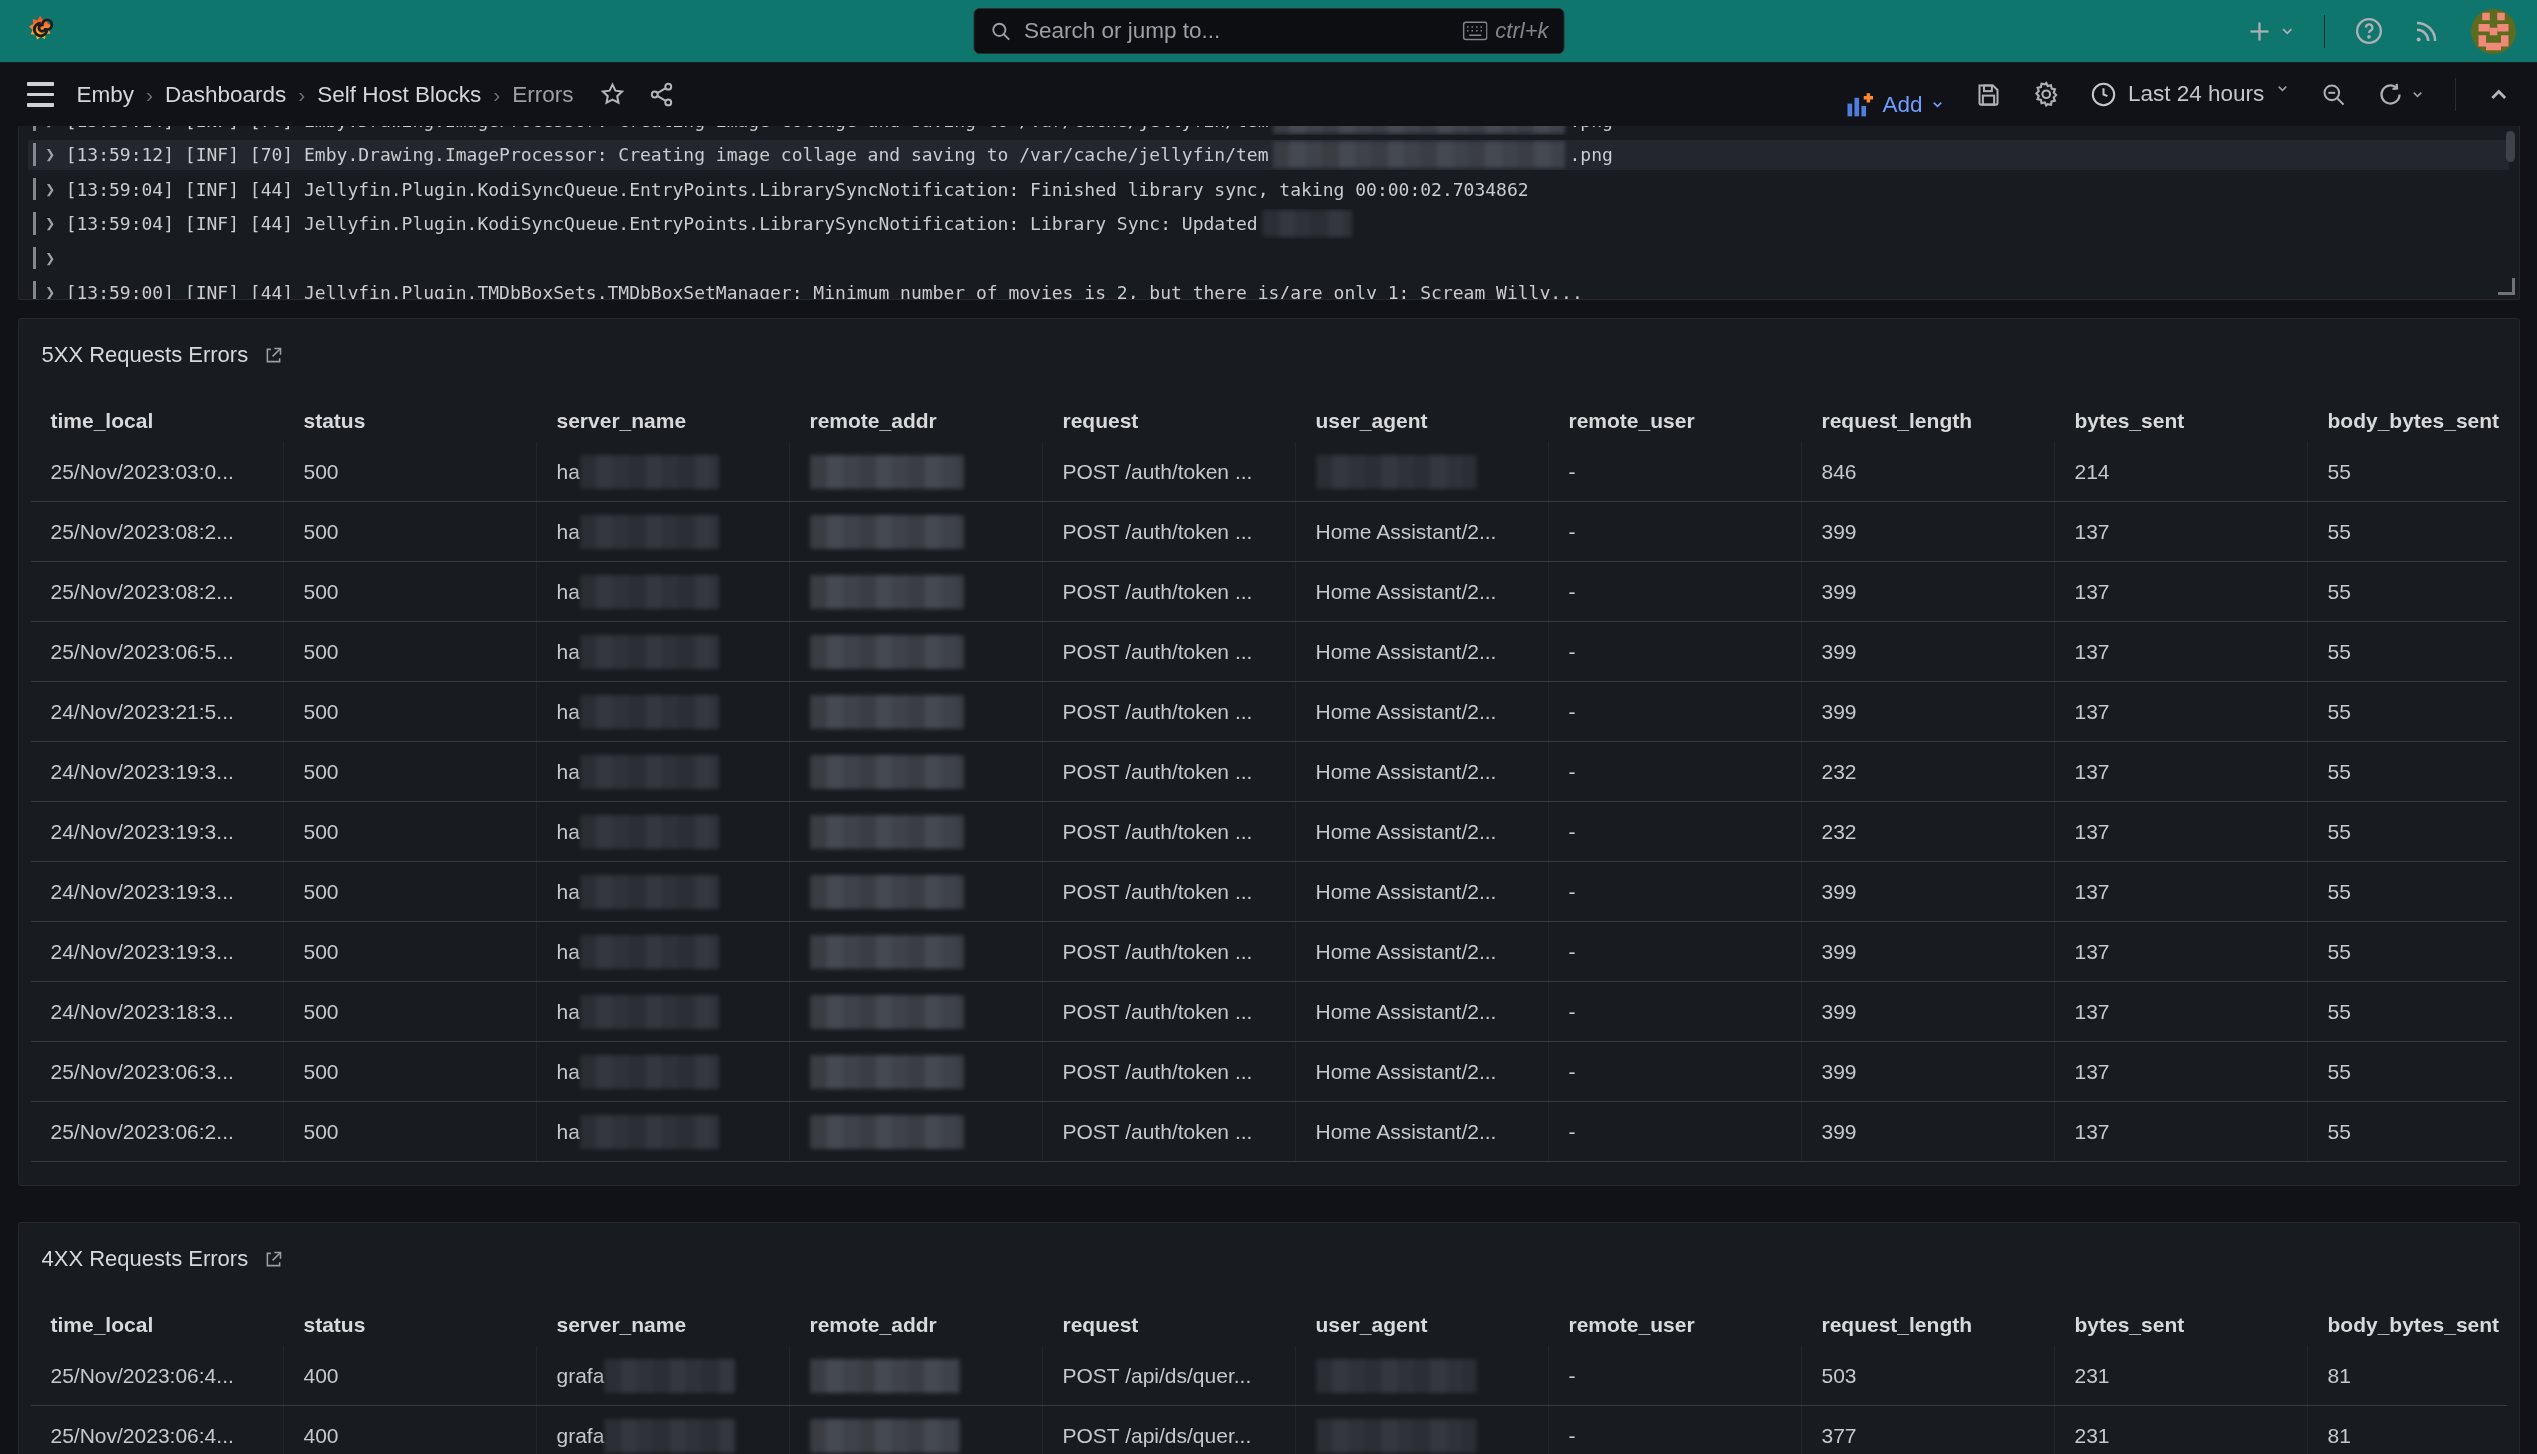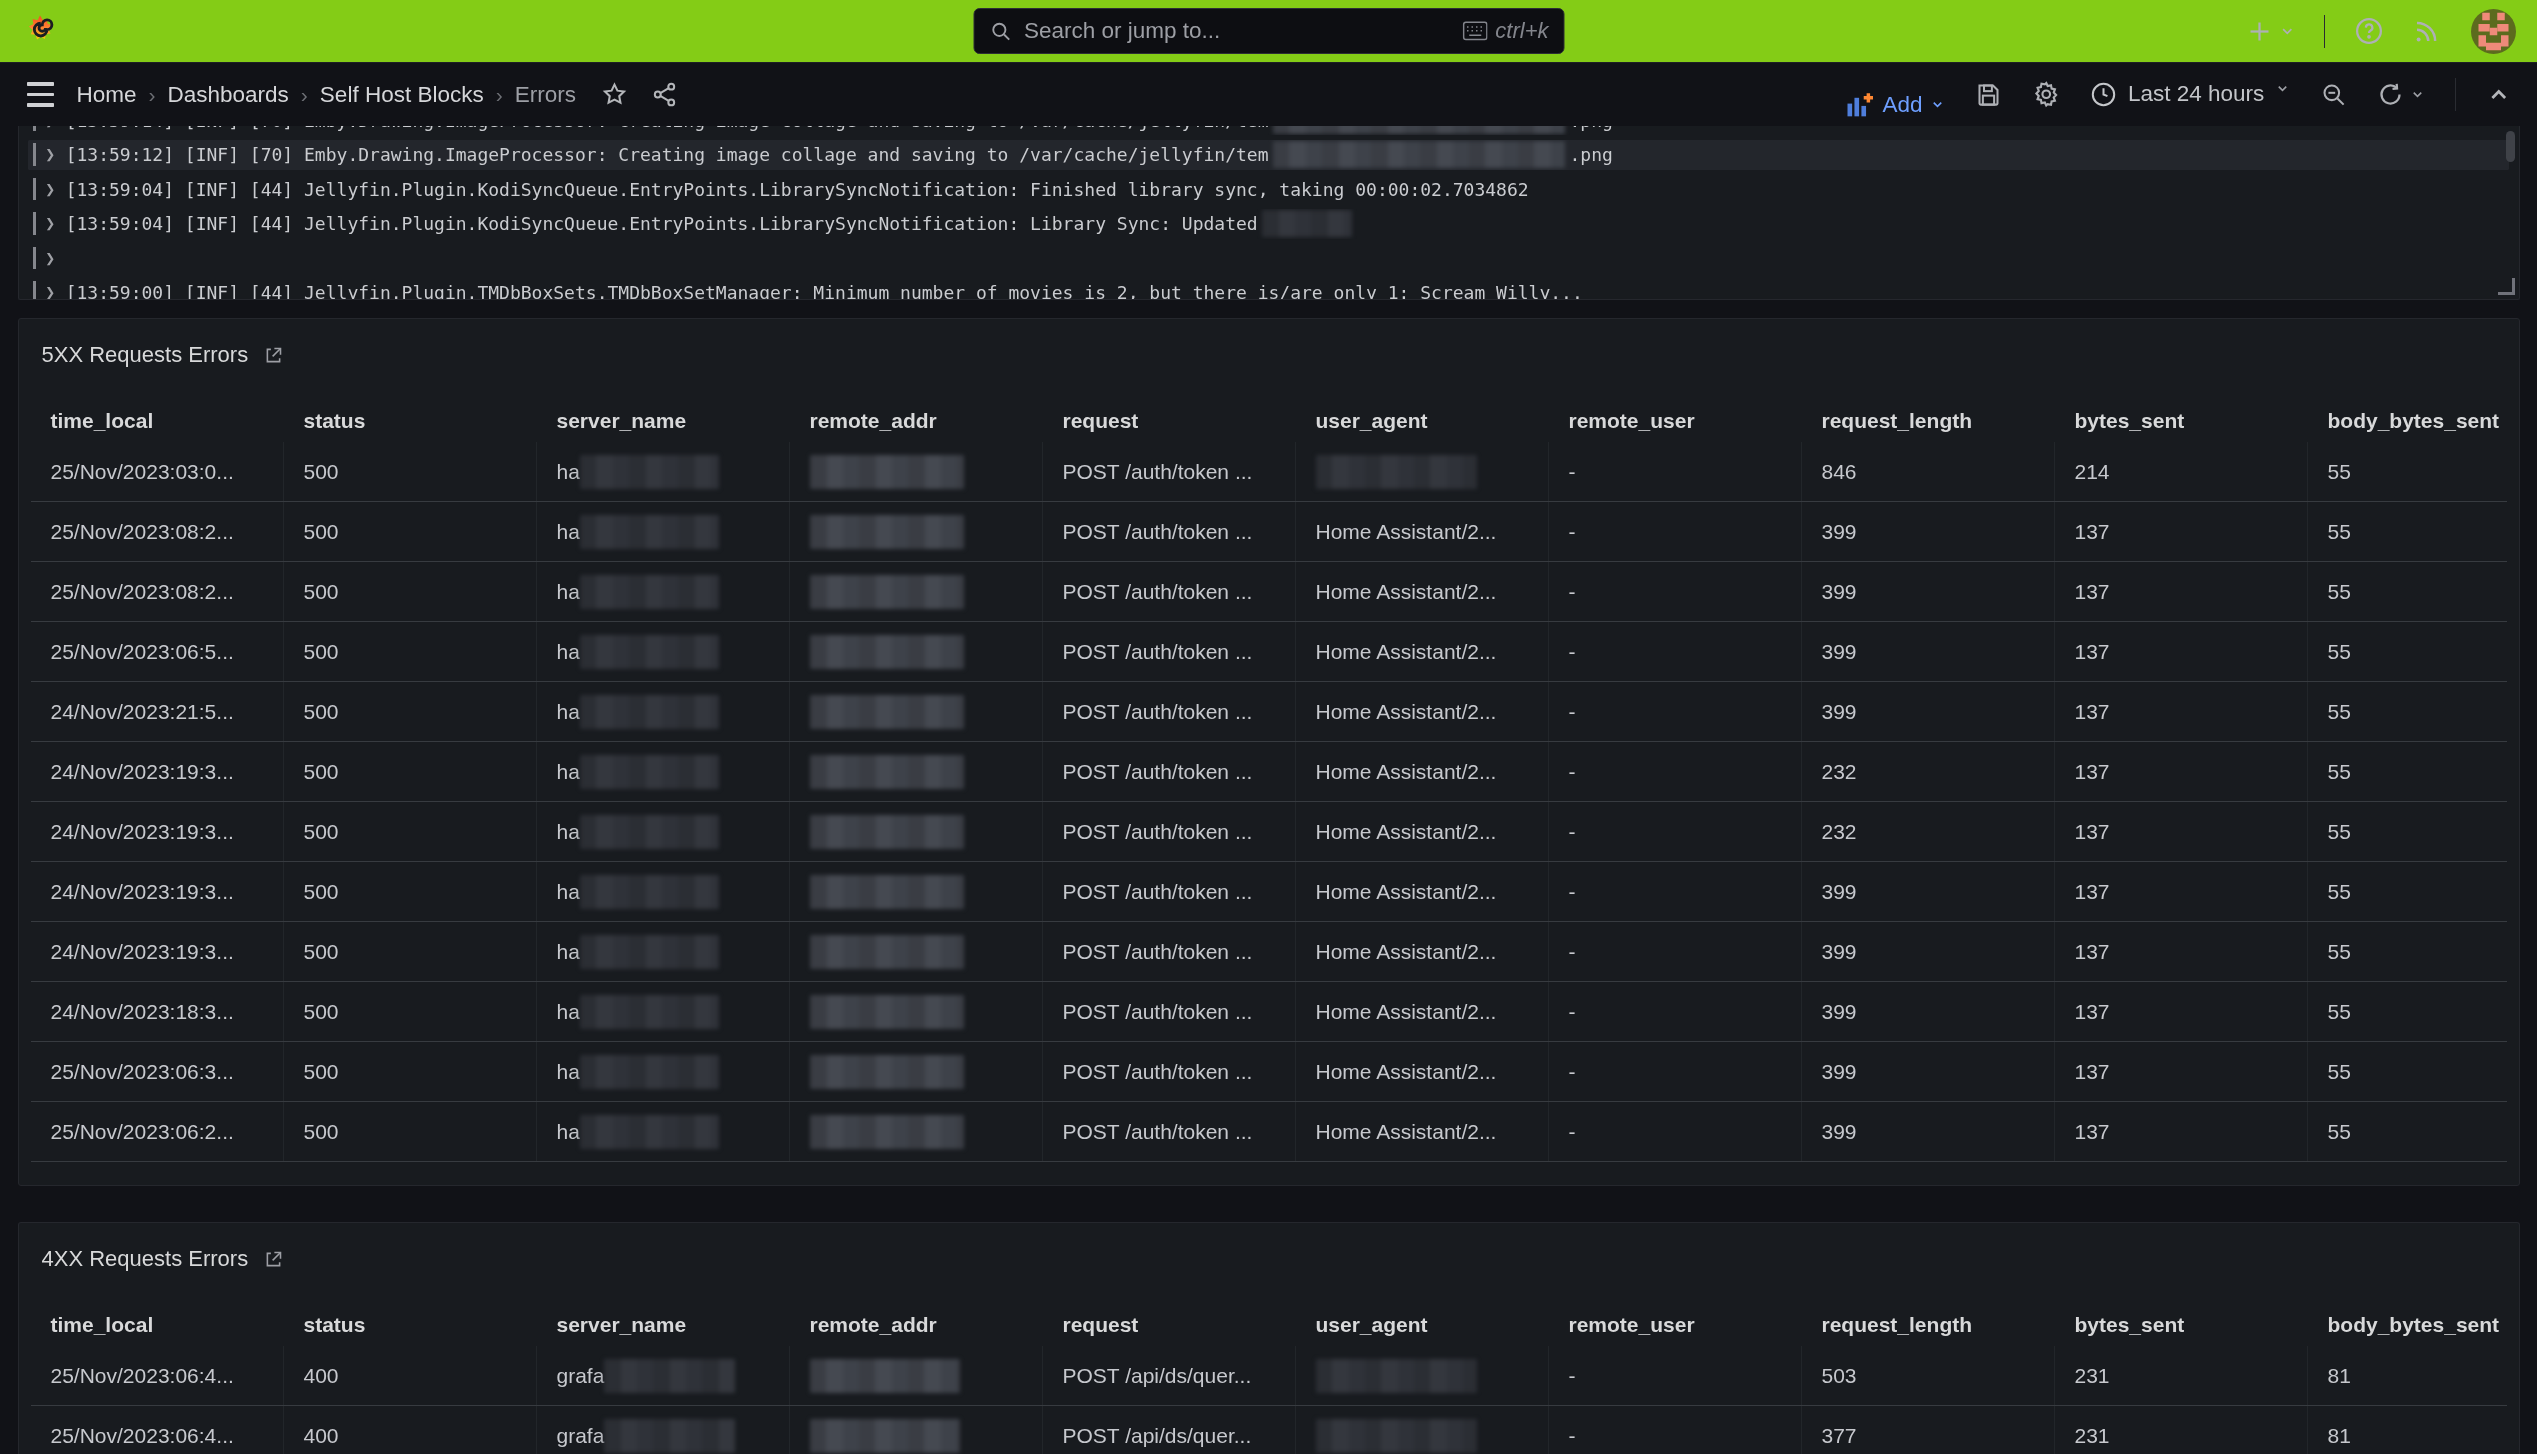--- a/index.html
+++ b/index.html
@@ -8,21 +8,21 @@
     background:#111217;
     font-family:"Liberation Sans", sans-serif;
     color:#ccccdc;
   }
   svg { display:block; }
 
   
   .topnav {
     height:63px; display:flex; align-items:center;
     padding:0 22.5px; position:relative;
-    border-bottom:0.7px solid #1d1f24; background:#84cc16;
+    border-bottom:0.7px solid #1d1f24; background:#0f766e;
   }
   .logo { width:34px; height:34px; }
   .search-box {
     position:absolute; left:50%; top:8.2px; transform:translateX(-50%);
     width:591px; height:46px; background:#0d0e12;
     border:0.7px solid #2c2e34; border-radius:6px;
     display:flex; align-items:center; padding:0 15px; gap:12px;
     color:#9d9fa5; font-size:22.5px;
   }
   .search-box .grow { flex:1; }
@@ -184,21 +184,21 @@
 </header>
 
 <div class="subnav">
   <div class="hamburger">
       <span></span>
       <span></span>
       <span></span>
     </div>
 
   <nav class="breadcrumb">
-      <span class="crumb">Home</span>
+      <span class="crumb">Emby</span>
       <span class="sep">›</span>
       <span class="crumb">Dashboards</span>
       <span class="sep">›</span>
       <span class="crumb">Self Host Blocks</span>
       <span class="sep">›</span>
       <span class="crumb current">Errors</span>
     </nav>
 
   <div class="subnav-icons">
     <span class="icon-btn">

